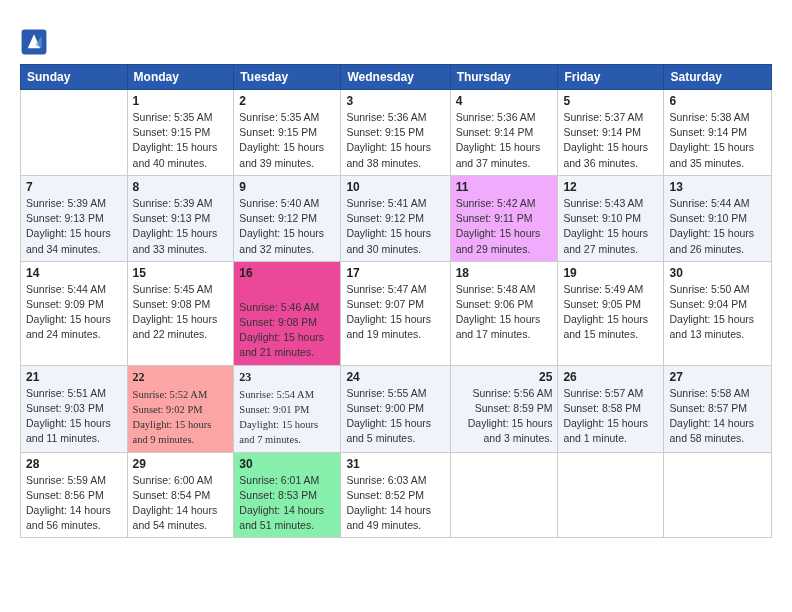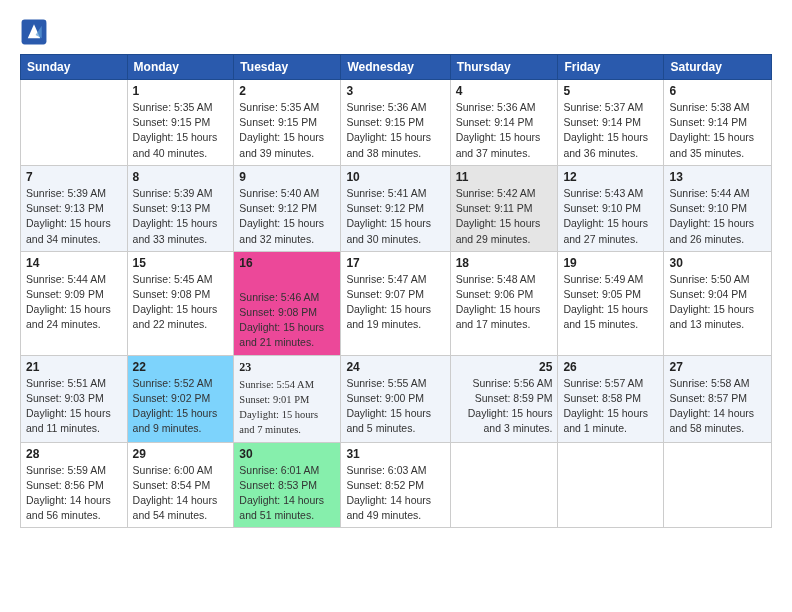--- a/index.html
+++ b/index.html
@@ -4,21 +4,21 @@
   <style>
     * { box-sizing: border-box; margin: 0; padding: 0; }
     body {
       font-family: Arial, sans-serif;
       background: #fff;
       width: 792px;
       min-height: 612px;
     }
     .page {
       width: 792px;
-      padding: 18px 20px 18px 20px;
+      padding: 28px 20px 18px 20px;
       background: #fff;
     }
     .header {
       display: flex;
       align-items: flex-start;
       justify-content: space-between;
       margin-bottom: 8px;
     }
     .logo {
       display: flex;
@@ -196,21 +196,21 @@
 Daylight: 15 hours
 and 32 minutes.</div>
           </td>
           <td style="background: rgb(240, 244, 250);">
             <div class="day-num">10</div>
             <div class="day-info" style="white-space: pre-line;">Sunrise: 5:41 AM
 Sunset: 9:12 PM
 Daylight: 15 hours
 and 30 minutes.</div>
           </td>
-          <td style="background: #e5e5e5;">
+          <td style="background: #f0abfc;">
             <div class="day-num">11</div>
             <div class="day-info" style="white-space: pre-line;">Sunrise: 5:42 AM
 Sunset: 9:11 PM
 Daylight: 15 hours
 and 29 minutes.</div>
           </td>
           <td style="background: rgb(240, 244, 250);">
             <div class="day-num">12</div>
             <div class="day-info" style="white-space: pre-line;">Sunrise: 5:43 AM
 Sunset: 9:10 PM
@@ -277,21 +277,21 @@
           </td>
         </tr>
         <tr>
           <td style="background: rgb(240, 244, 250);">
             <div class="day-num">21</div>
             <div class="day-info" style="white-space: pre-line;">Sunrise: 5:51 AM
 Sunset: 9:03 PM
 Daylight: 15 hours
 and 11 minutes.</div>
           </td>
-          <td style="background: #7dd3fc;">
+          <td style="background: #fca5a5; font-family: Liberation Serif, serif;">
             <div class="day-num">22</div>
             <div class="day-info" style="white-space: pre-line;">Sunrise: 5:52 AM
 Sunset: 9:02 PM
 Daylight: 15 hours
 and 9 minutes.</div>
           </td>
           <td style="background: rgb(240, 244, 250); font-family: Liberation Serif, serif;">
             <div class="day-num">23</div>
             <div class="day-info" style="white-space: pre-line;">Sunrise: 5:54 AM
 Sunset: 9:01 PM

